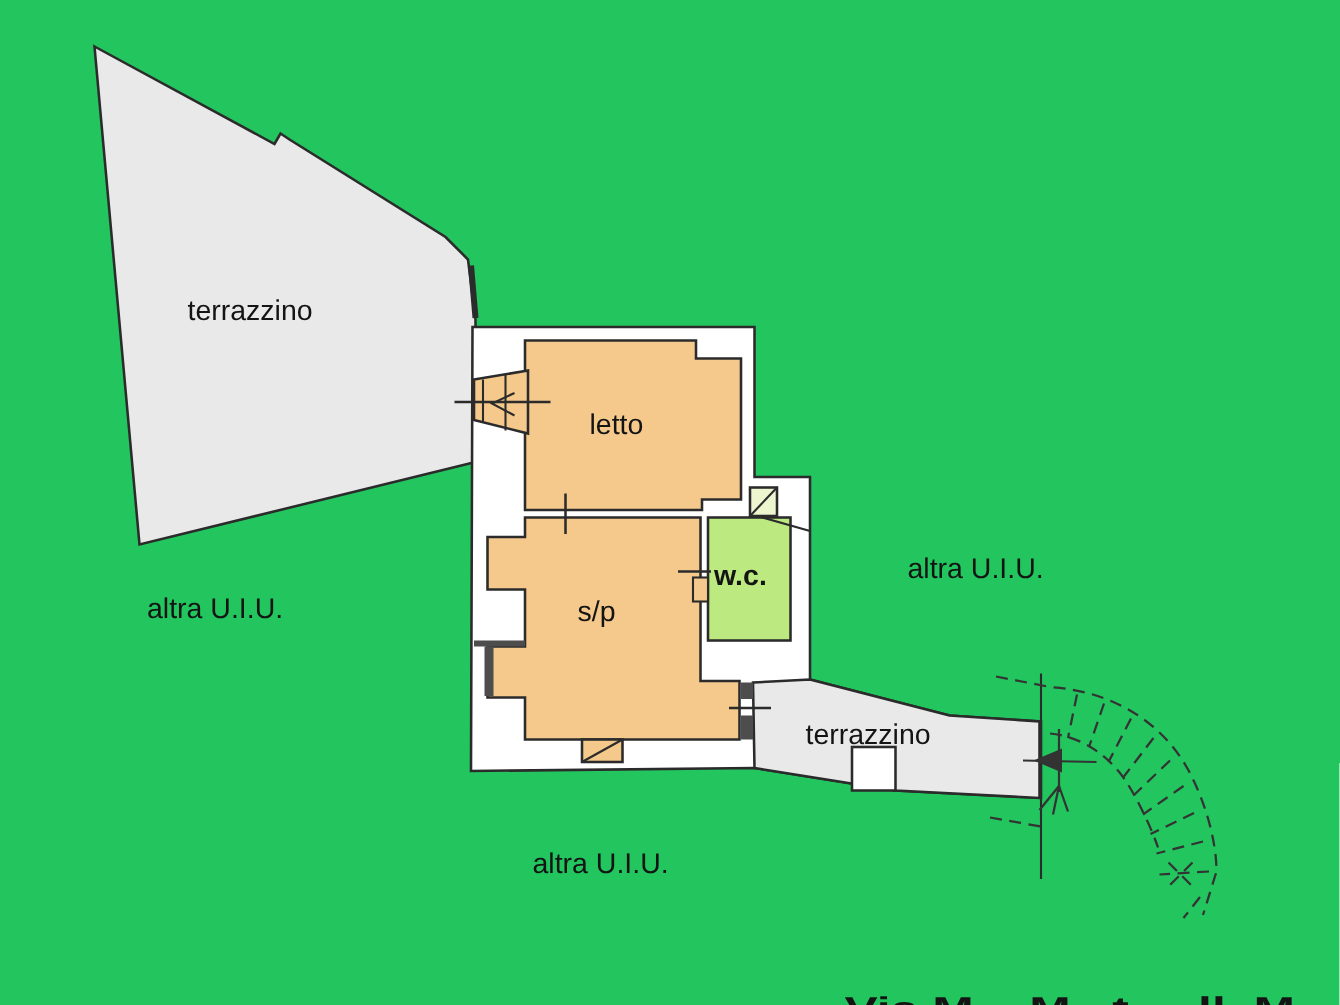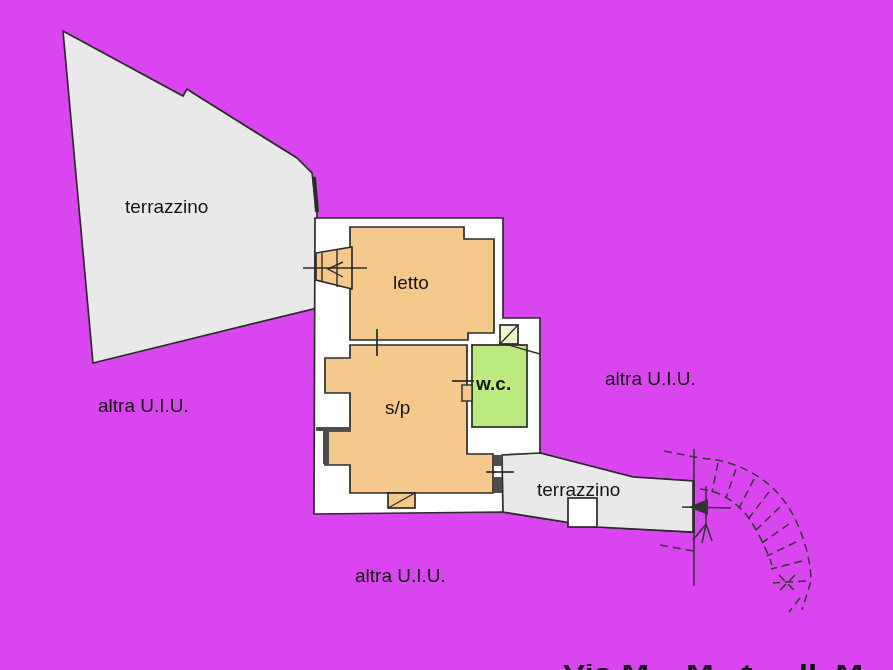--- a/index.html
+++ b/index.html
@@ -1,16 +1,16 @@
 <!DOCTYPE html>
 <html><head>
 <meta charset="utf-8">
 <style>
   html,body{margin:0;padding:0;background:#ffffff;}
-  .canvas{position:relative;width:893px;height:670px;overflow:hidden;background:#d946ef;}
+  .canvas{position:relative;width:893px;height:670px;overflow:hidden;background:#22c55e;}
   svg{position:absolute;left:0;top:0;}
   svg .ln{stroke:#2b2b2b;stroke-width:1.7;fill:none;stroke-linejoin:miter;stroke-linecap:butt;}
   svg .shape{stroke:#2b2b2b;stroke-width:1.7;stroke-linejoin:miter;}
   svg .thin{stroke-width:1.4;}
   svg .dashed{stroke:#333333;stroke-width:1.5;fill:none;stroke-dasharray:8 5;}
   svg .solidstair{stroke:#333333;stroke-width:1.5;fill:none;}
   text{font-family:"Liberation Sans","DejaVu Sans",sans-serif;font-size:19px;fill:#141414;}
   text.bold{font-weight:bold;}
   text.caption{font-weight:bold;font-size:21px;}
 </style>

